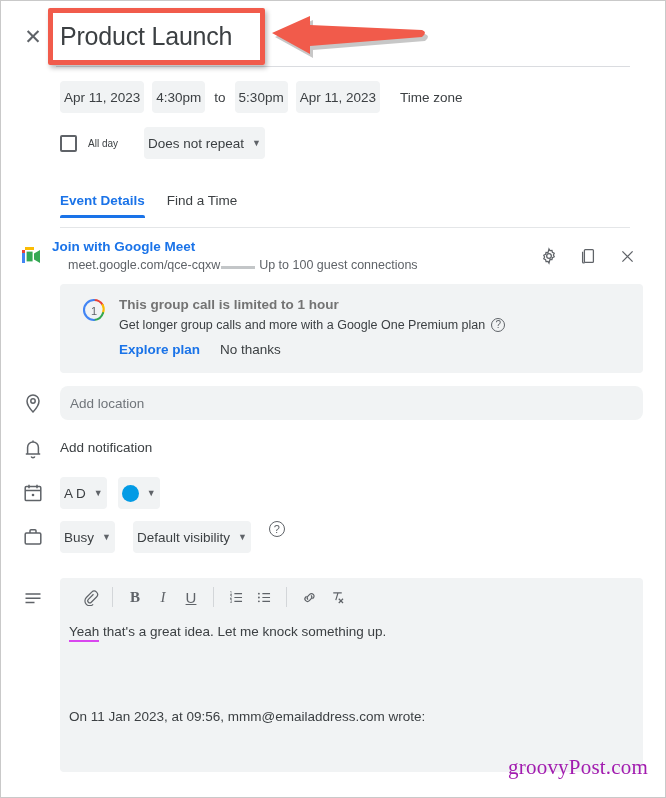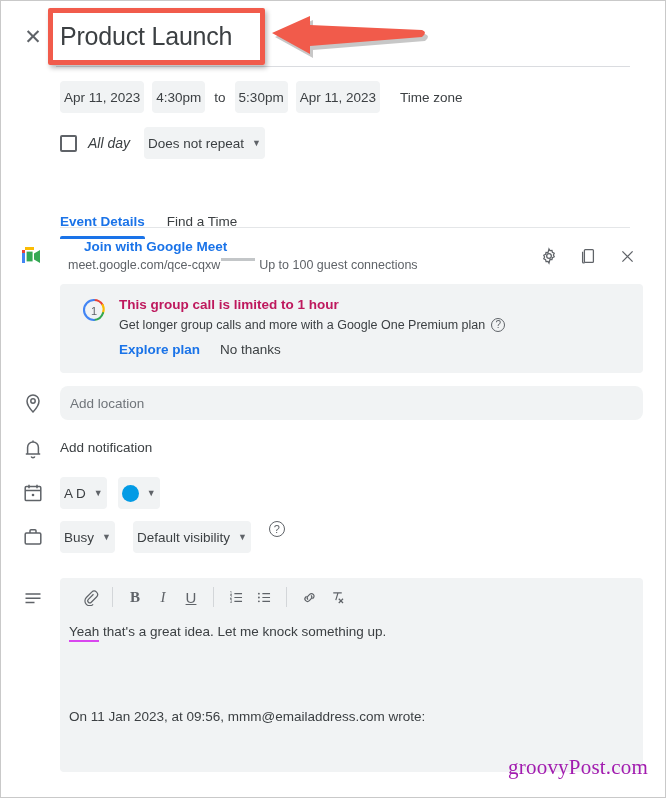--- a/index.html
+++ b/index.html
@@ -47,51 +47,51 @@
     padding:0 4px; cursor:pointer; white-space:nowrap;
   }
   .sep { font-size:13.5px; color:#3c4043; padding:0 9px; }
   .tz { font-size:13.5px; color:#3c4043; padding-left:20px; cursor:pointer; }
 
   .allday-row { position:absolute; left:60px; top:127px; display:flex; align-items:center; }
   .cbox {
     width:17px; height:17px; border:2px solid #5f6368; border-radius:2px;
     background:#fff; cursor:pointer;
   }
-  .allday-label { font-size:14px; margin-left:11px; margin-right:14px; cursor:pointer;font-style:italic; }
+  .allday-label { font-size:10px; margin-left:11px; margin-right:26px; cursor:pointer; }
   .chip .caret { margin-left:8px; font-size:9px; color:#5f6368; line-height:1; }
 
   
   .tabs { position:absolute; left:60px; top:193px; display:flex; align-items:flex-end; gap:22px; }
-  .tab { font-size:13.5px; padding-bottom:10px; cursor:pointer; color:#3c4043; position:relative;margin-top:21px; }
+  .tab { font-size:13.5px; padding-bottom:10px; cursor:pointer; color:#3c4043; position:relative; }
   .tab.active { color:#1a73e8; font-weight:bold; }
   .tab.active:after {
     content:""; position:absolute; left:0; right:0; bottom:0; height:3px;
     background:#1a73e8; border-radius:2px 2px 0 0;
   }
   .tabs-rule { position:absolute; left:60px; top:227px; width:570px; height:1px; background:#e4e6e8; }
 
   
   .meet-icon { position:absolute; left:20px; top:245px; width:24px; height:22px; }
   .meet-link {
-    position:absolute; left:84px; top:239px;
+    position:absolute; left:52px; top:239px;
     font-size:13.5px; color:#1a73e8; font-weight:bold; cursor:pointer;
   }
-  .meet-sub { position:absolute; left:68px; top:258px; font-size:12.5px; color:#5f6368; display:flex; align-items:flex-start; }
+  .meet-sub { position:absolute; left:68px; top:258px; font-size:12.5px; color:#5f6368; display:flex; align-items:flex-end; }
   .meet-redact { display:inline-block; width:34px; height:3px; background:#c3c6c8; margin:0 4px 3px 1px; }
   .meet-actions { position:absolute; right:28px; top:245px; display:flex; align-items:center; gap:17px; }
   .iconbtn { width:22px; height:22px; color:#5f6368; cursor:pointer; display:flex; align-items:center; justify-content:center; }
 
   
   .g1-banner {
     position:absolute; left:60px; top:284px; width:583px; height:89px;
     background:#f1f3f4; border-radius:4px;
   }
   .g1-icon { position:absolute; left:22px; top:14px; width:24px; height:24px; }
-  .g1-title { position:absolute; left:59px; top:13px; font-size:13.5px; font-weight:bold; color:#be185d; }
+  .g1-title { position:absolute; left:59px; top:13px; font-size:13.5px; font-weight:bold; color:#737373; }
   .g1-sub { position:absolute; left:59px; top:34px; font-size:12.5px; color:#3c4043; display:flex; align-items:center; gap:6px; }
   .g1-actions { position:absolute; left:59px; top:58px; display:flex; align-items:flex-end; gap:20px; }
   .g1-explore { font-size:13.5px; color:#1a73e8; font-weight:bold; cursor:pointer; }
   .g1-no { font-size:13.5px; color:#3c4043; cursor:pointer; }
   .help-circ {
     width:14px; height:14px; border:1.3px solid #5f6368; border-radius:50%;
     font-size:10px; color:#5f6368; display:inline-flex; align-items:center; justify-content:center;
     cursor:pointer; line-height:1;
   }
 

